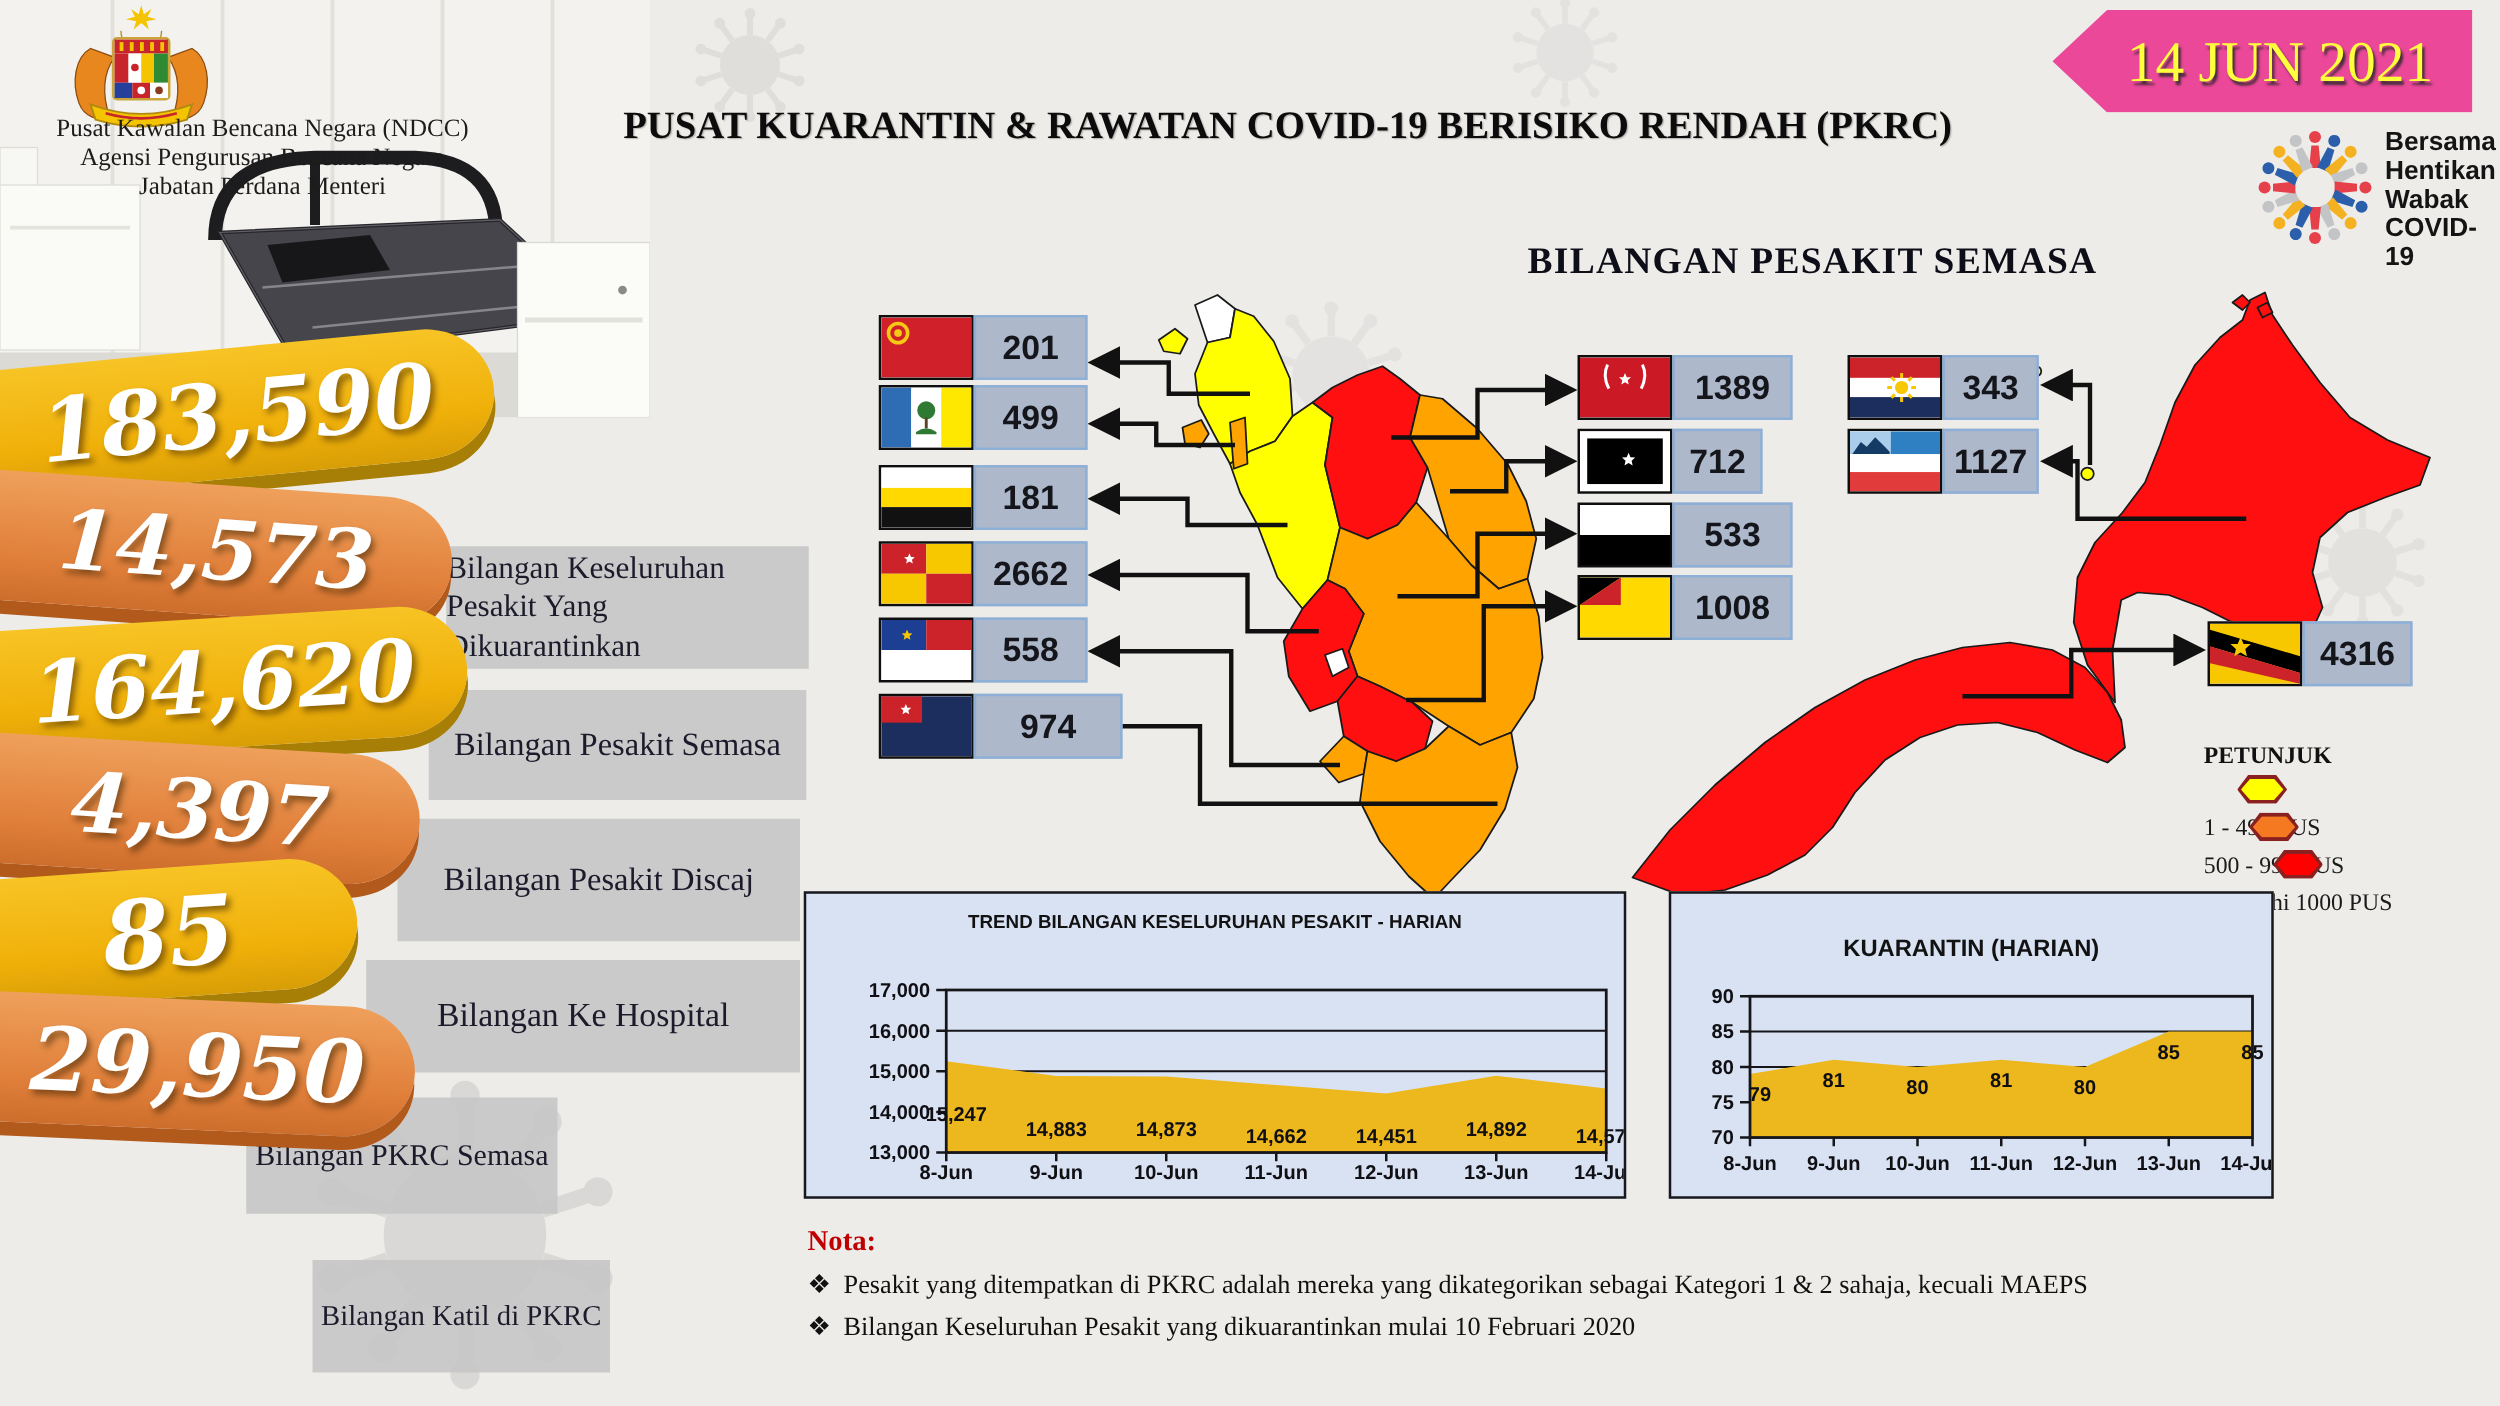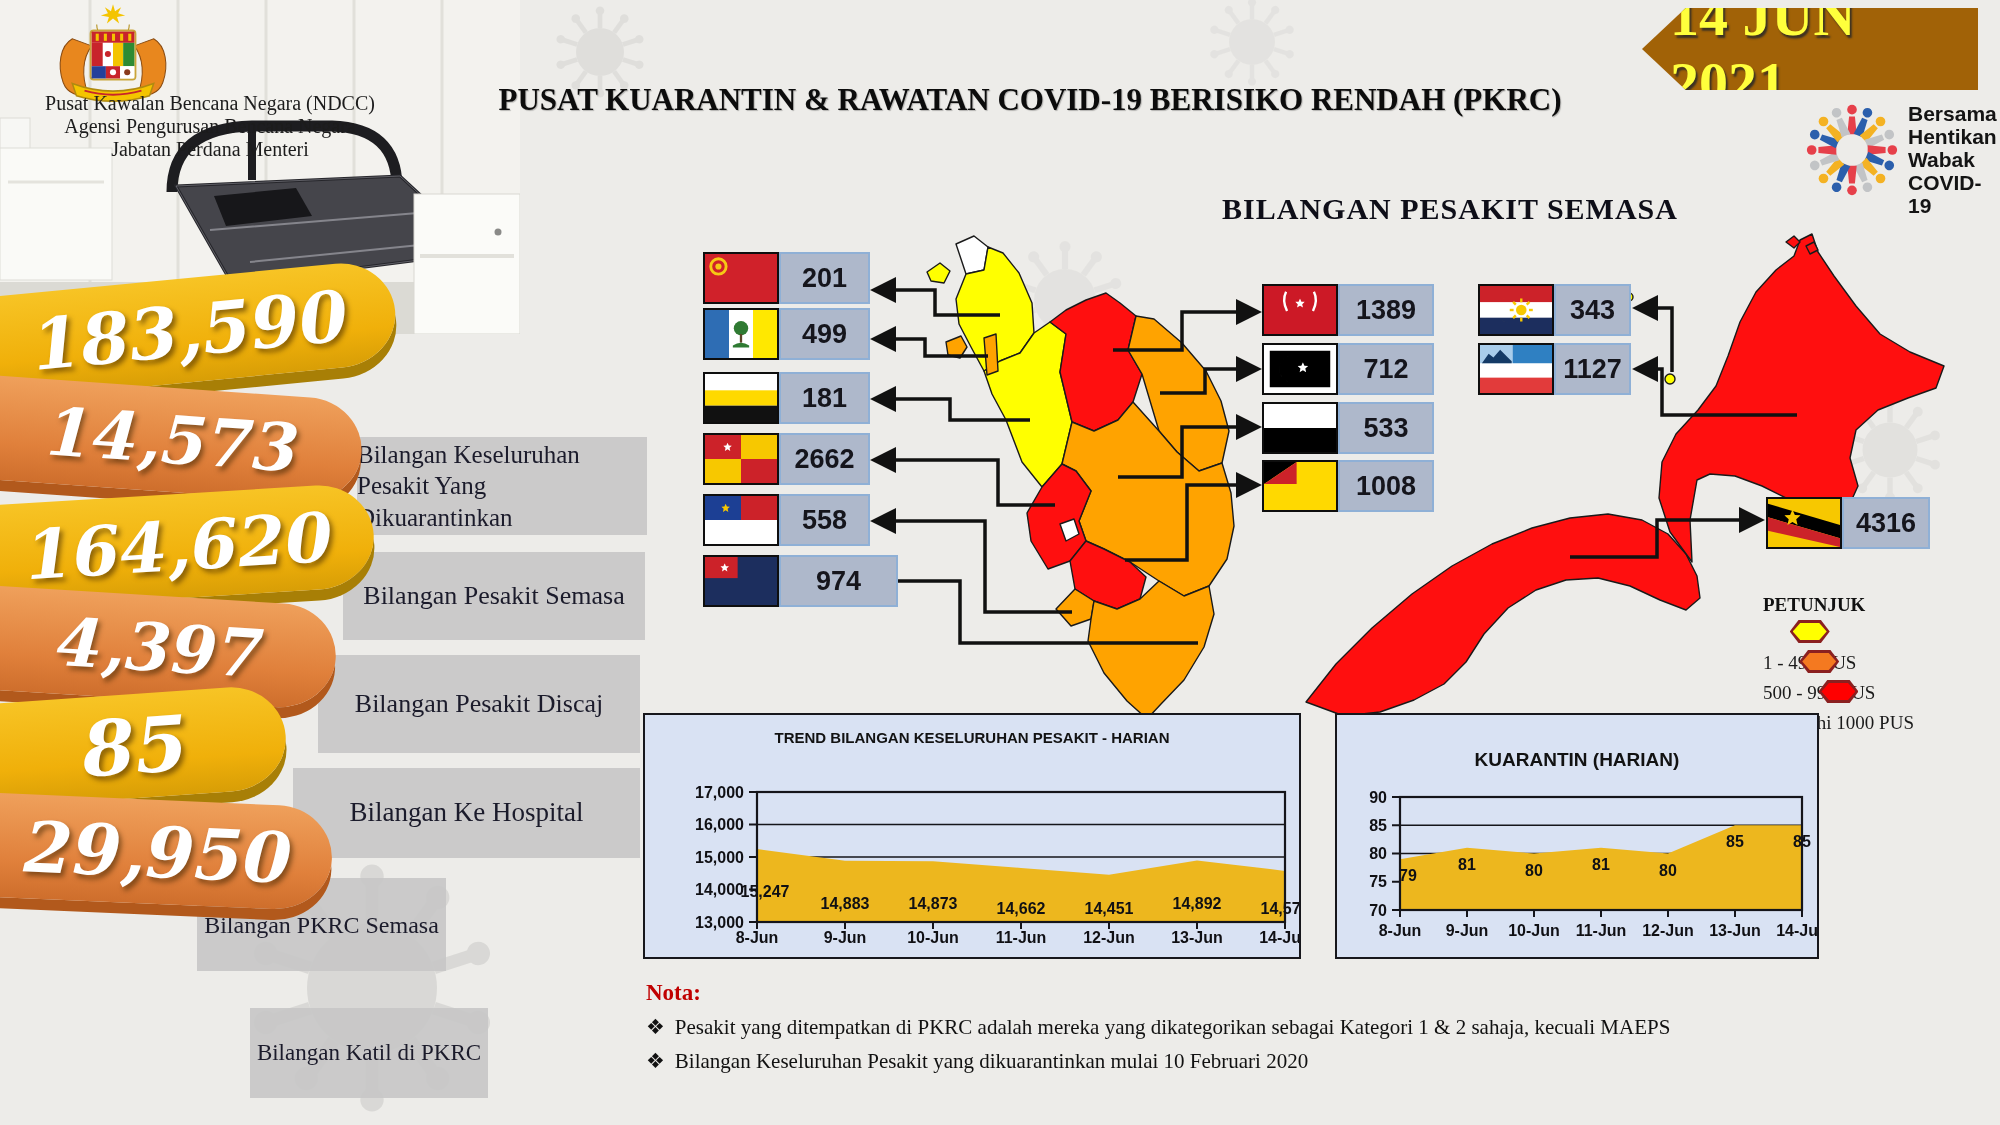--- a/index.html
+++ b/index.html
@@ -8,21 +8,21 @@
   
   #wm-svg{position:absolute;left:0;top:0;z-index:1;pointer-events:none;}
   
   .photo{position:absolute;left:0;top:0;width:520px;height:334px;z-index:2;background:linear-gradient(#f6f5f2,#eceae6);}
   
   .crest{position:absolute;left:52px;top:2px;z-index:5;}
   .agency{position:absolute;left:0px;top:92px;width:420px;z-index:5;text-align:center;color:#1c1c1c;font-size:20px;line-height:23px;}
   
   .h-title{position:absolute;left:520px;top:16px;width:1020px;z-index:5;text-align:center;font-weight:bold;font-size:52px;letter-spacing:2px;color:#0c0c0c;text-shadow:2px 2px 2px rgba(0,0,0,.3);}
   .h-sub{position:absolute;left:300px;top:82px;width:1460px;z-index:5;text-align:center;font-weight:bold;font-size:31px;color:#0c0c0c;text-shadow:1px 1px 1px rgba(0,0,0,.25);}
-  .datebadge{position:absolute;left:1642px;top:8px;width:336px;height:82px;z-index:5;background:#a16207;clip-path:polygon(0 50%,13% 0,100% 0,100% 100%,13% 100%);display:flex;align-items:center;justify-content:center;padding-left:28px;box-sizing:border-box;font-weight:bold;font-size:58px;color:#FFFF3C;text-shadow:2px 3px 2px rgba(40,40,40,.85);}
+  .datebadge{position:absolute;left:1642px;top:8px;width:336px;height:82px;z-index:5;background:#ec4899;clip-path:polygon(0 50%,13% 0,100% 0,100% 100%,13% 100%);display:flex;align-items:center;justify-content:center;padding-left:28px;box-sizing:border-box;font-weight:normal;font-size:46px;color:#FFFF3C;text-shadow:2px 3px 2px rgba(40,40,40,.85);}
   .campaign-text{position:absolute;left:1908px;top:102px;z-index:5;font-family:"Liberation Sans",sans-serif;font-weight:bold;font-size:21px;line-height:23px;color:#141414;}
   #starburst-svg{position:absolute;left:1796px;top:94px;z-index:5;}
   
   .rib{position:absolute;left:-16px;z-index:6;height:104px;display:flex;align-items:center;justify-content:center;color:#fff;font-style:italic;font-weight:bold;font-family:"DejaVu Serif",serif;text-shadow:3px 4px 5px rgba(60,35,0,.55);}
   .rib.gold{background:linear-gradient(#F7C425,#F0B00A 65%,#D89E06);box-shadow:0 11px 0 #A87F06;border-radius:0 55px 58px 0 / 0 52px 52px 0;}
   .rib.orange{background:linear-gradient(#EFA05B,#E0803B 65%,#CE6E2C);box-shadow:0 11px 0 #B2591C;border-radius:0 55px 58px 0 / 0 52px 52px 0;}
   
   .slab{position:absolute;z-index:4;background:rgba(198,198,198,.9);color:#1b1b2b;display:flex;align-items:center;justify-content:center;text-align:left;line-height:1.25;}
   
   #map-svg{position:absolute;left:0;top:0;z-index:3;pointer-events:none;}
@@ -600,21 +600,21 @@
 
   <div class="frow" style="left:1262px;top:284px;width:172px">
     <svg class="flag" viewBox="0 0 75 50" preserveAspectRatio="none">
       <rect width="75" height="50" fill="#CC1926"></rect>
       <path d="M22,30 A15.5,15.5 0 1 0 53,30 A13,13 0 1 1 22,30 Z" fill="#fff"></path>
       <use href="#star5" x="32.5" y="13" width="10" height="10" fill="#fff"></use>
       <path d="M24,26 C20,18 20,12 23,6 M51,26 C55,18 55,12 52,6" stroke="#fff" stroke-width="2.5" fill="none"></path>
     </svg>
     <div class="num">1389</div>
   </div>
-  <div class="frow" style="left:1262px;top:343px;width:172px">
+  <div class="frow" style="left:1262px;top:343px;width:148px">
     <svg class="flag" viewBox="0 0 75 50" preserveAspectRatio="none">
       <rect width="75" height="50" fill="#ffffff"></rect>
         <rect x="6" y="6" width="63" height="38" fill="#000000"></rect>
       <path d="M30,11 A12,12 0 1 0 30,39 A9.5,9.5 0 1 1 30,11 Z" fill="#fff"></path>
       <use href="#star5" x="35" y="18" width="11" height="11" fill="#fff"></use>
     </svg>
     <div class="num">712</div>
   </div>
   <div class="frow" style="left:1262px;top:402px;width:172px">
     <svg class="flag" viewBox="0 0 75 50" preserveAspectRatio="none">

